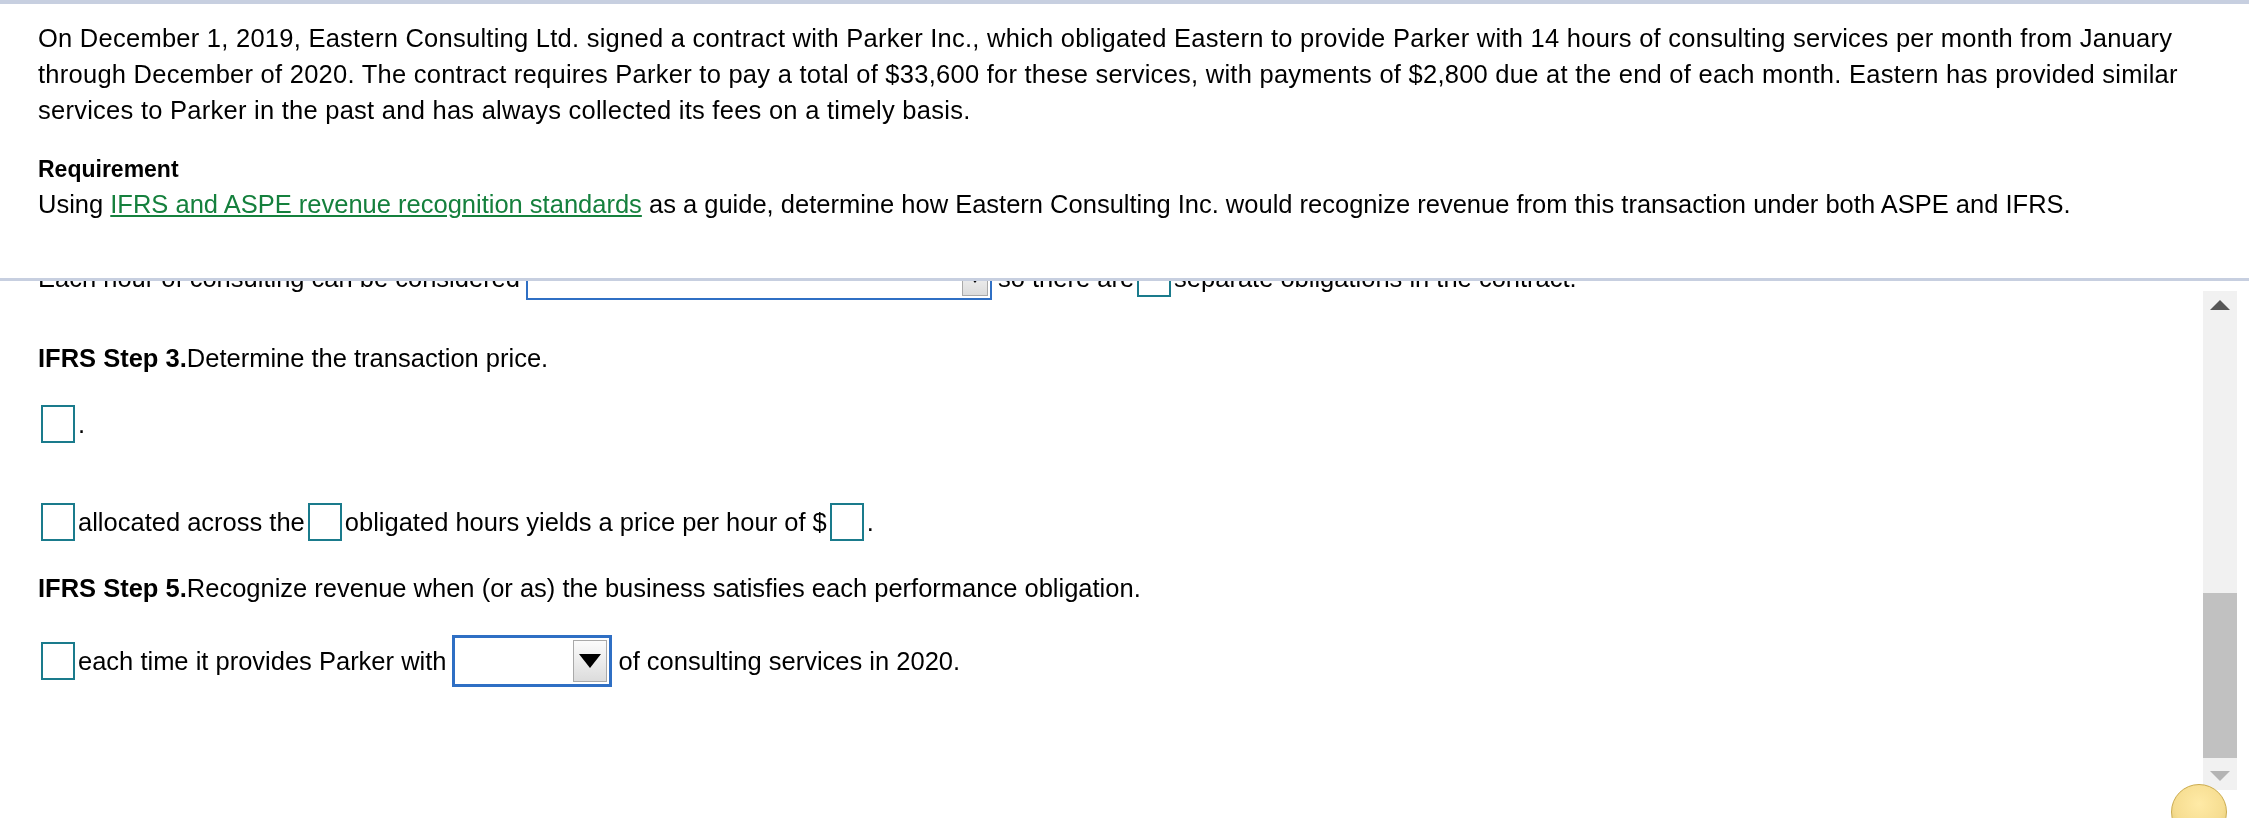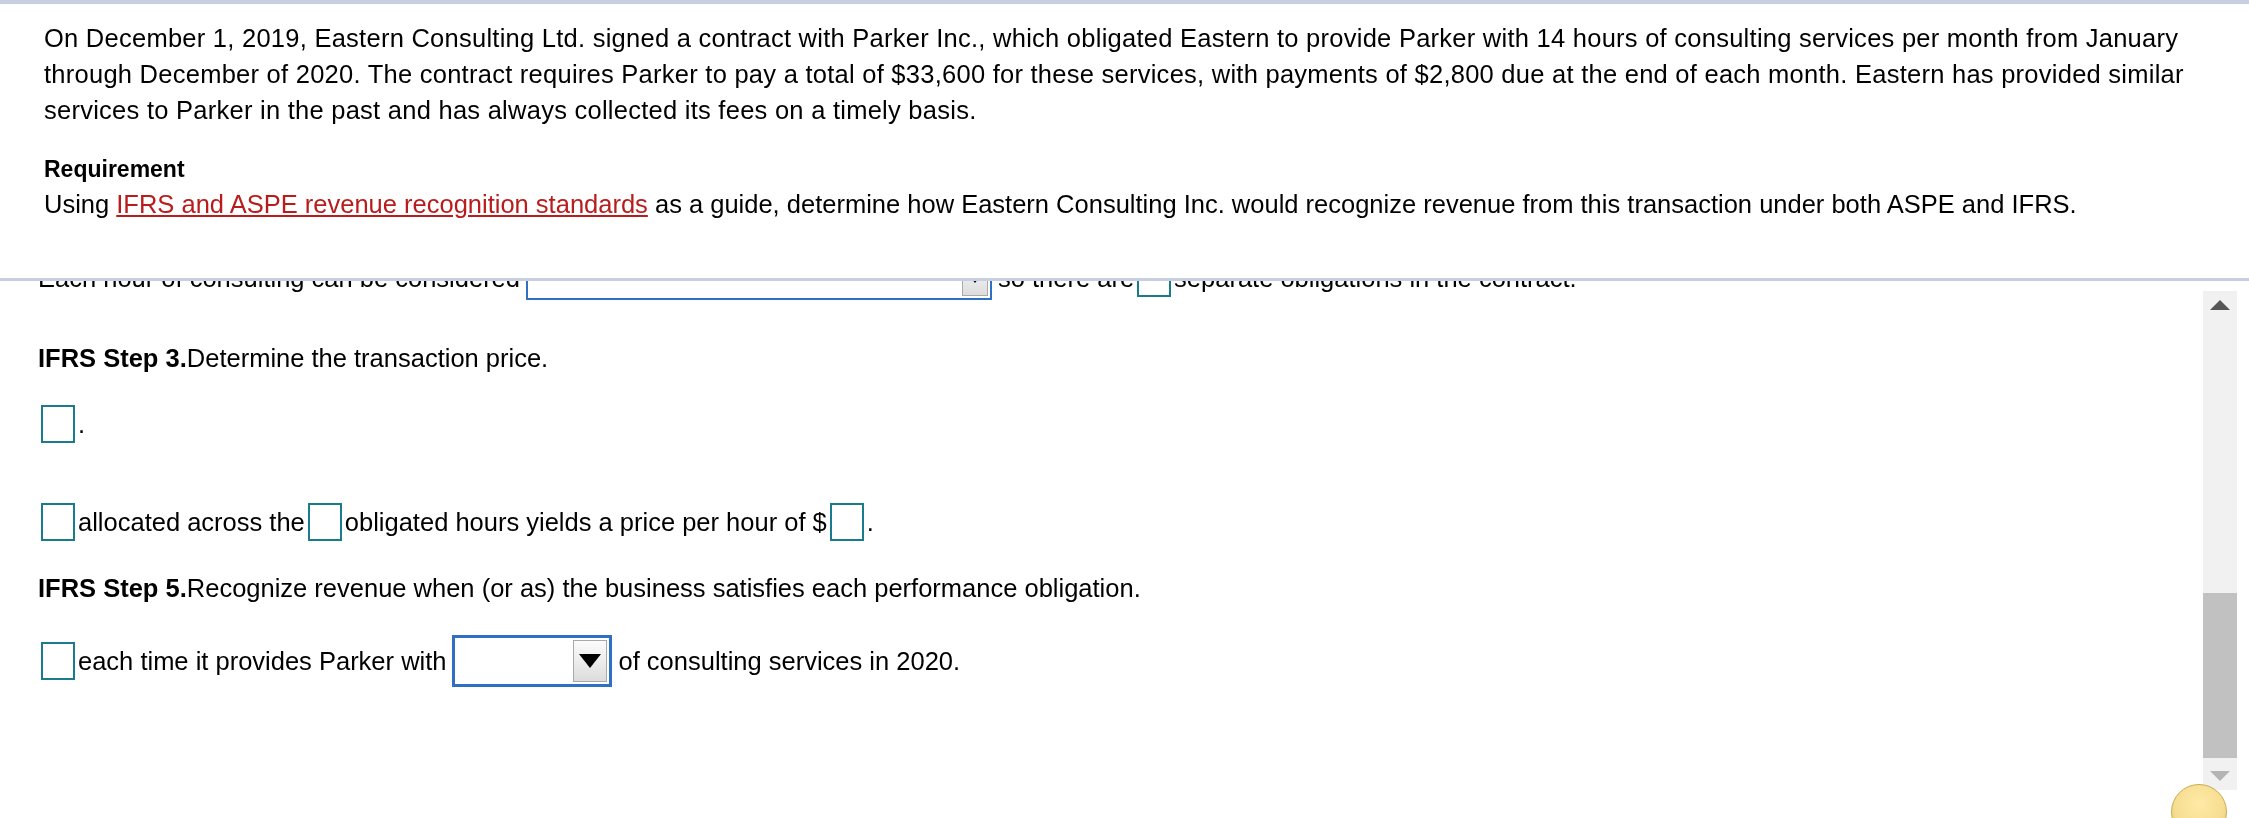--- a/index.html
+++ b/index.html
@@ -32,21 +32,20 @@
     position: absolute;
     top: 4px;
     left: 0;
     right: 0;
     height: 274px;
     background: #ffffff;
     overflow: hidden;
   }
   .problem-inner {
     padding: 16px 38px 0 38px;
-    margin-left: 6px;
   }
   .para {
     font-size: 25.5px;
     line-height: 36px;
     margin: 0;
     max-width: 2140px;
     letter-spacing: 0.01em;
   }
   .req-heading {
     font-size: 23px;
@@ -54,21 +53,21 @@
     font-weight: bold;
     margin: 24px 0 0 0;
   }
   .req-body {
     font-size: 25.5px;
     line-height: 36px;
     margin: 0;
     max-width: 2140px;
   }
   a.doclink {
-    color: #b91c1c;
+    color: #15803d;
     text-decoration: underline;
     cursor: pointer;
   }
 
   
   .work-pane {
     position: absolute;
     top: 278px;
     left: 0;
     right: 0;

